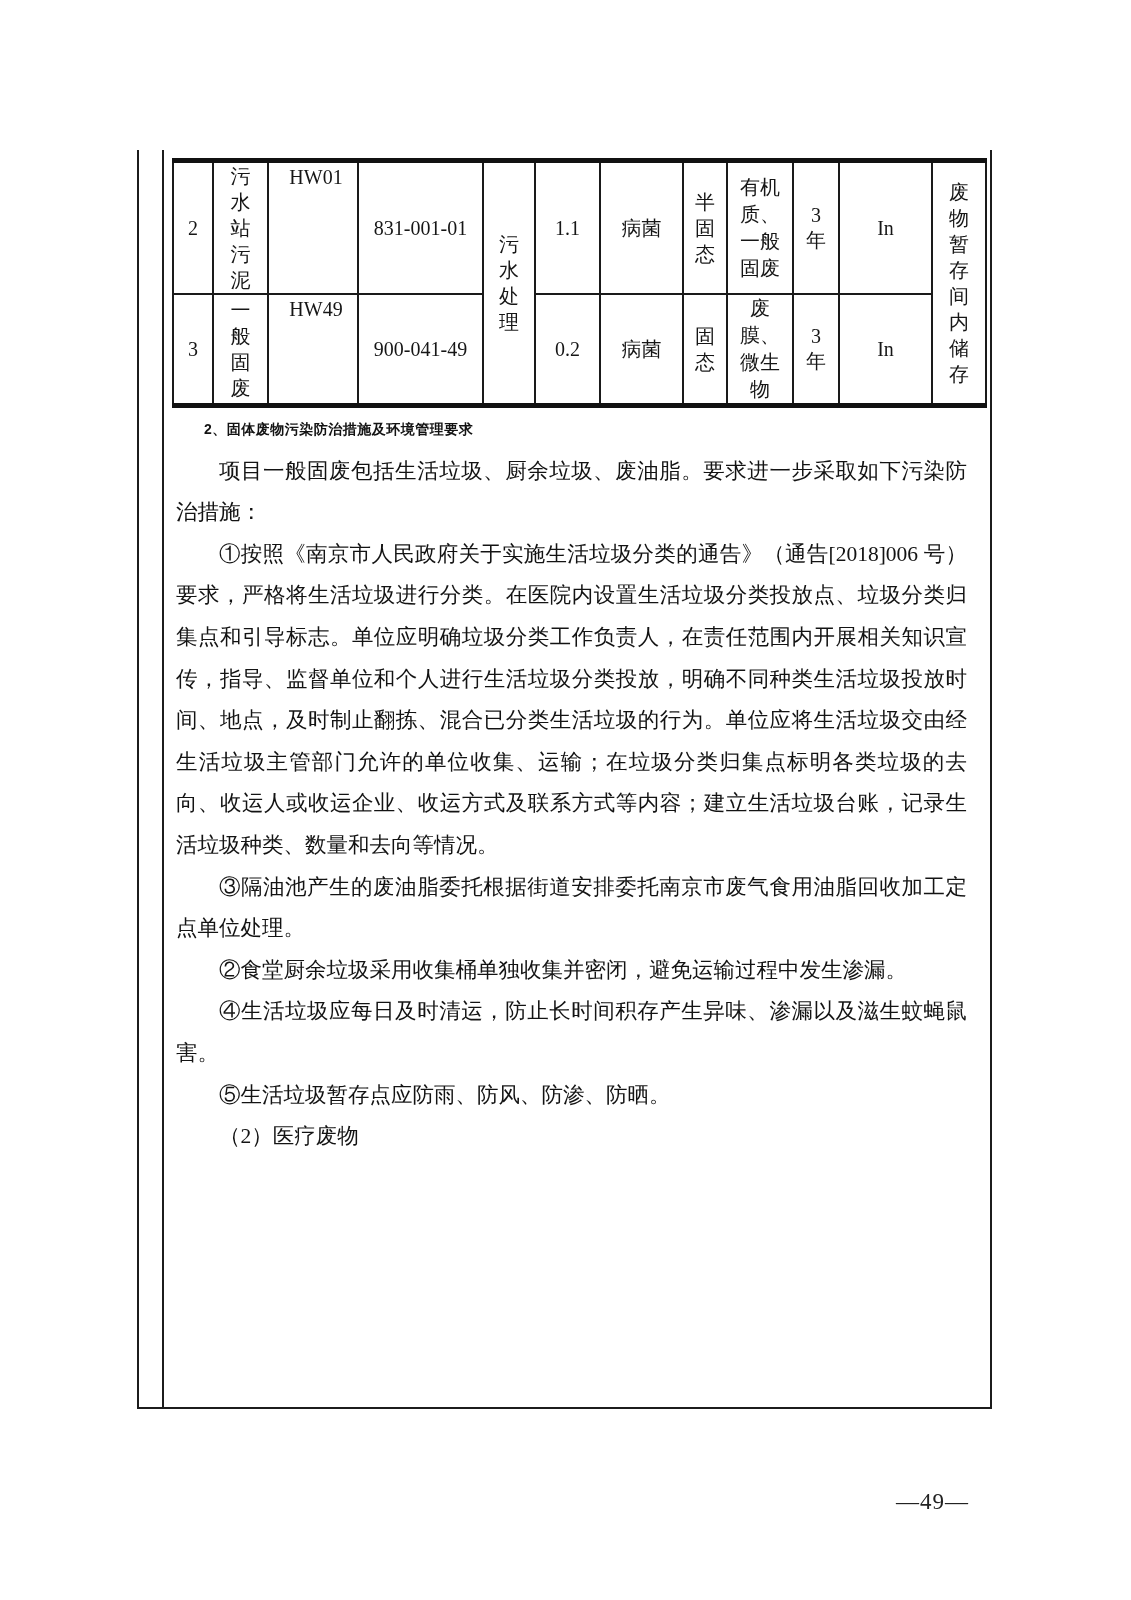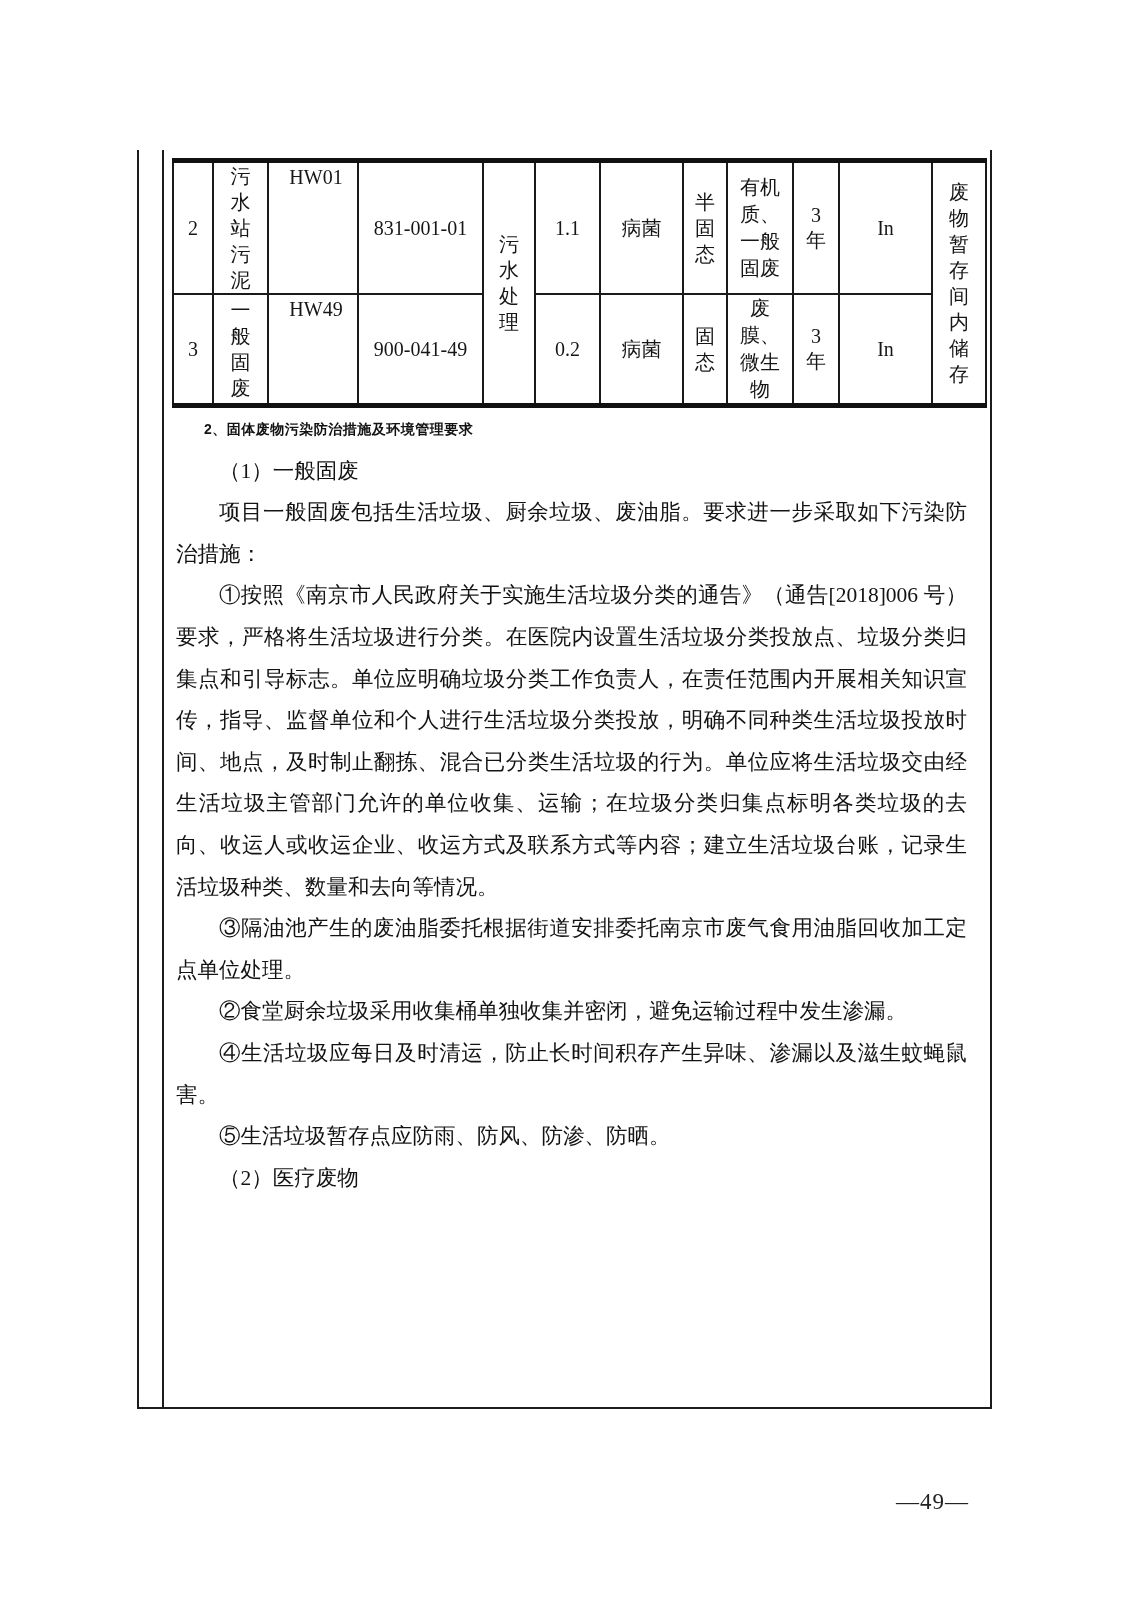--- a/index.html
+++ b/index.html
@@ -120,21 +120,20 @@
     <td>
           <div class="vper">3年</div>
         </td>
     <td>In</td>
   </tr>
 </tbody>
   </table>
 
 <div class="content">
   <p class="heading">2、固体废物污染防治措施及环境管理要求</p>
-  <p>（1）一般固废</p>
   <p>项目一般固废包括生活垃圾、厨余垃圾、废油脂。要求进一步采取如下污染防治措施：</p>
   <p>①按照《南京市人民政府关于实施生活垃圾分类的通告》（通告[2018]006 号）要求，严格将生活垃圾进行分类。在医院内设置生活垃圾分类投放点、垃圾分类归集点和引导标志。单位应明确垃圾分类工作负责人，在责任范围内开展相关知识宣传，指导、监督单位和个人进行生活垃圾分类投放，明确不同种类生活垃圾投放时间、地点，及时制止翻拣、混合已分类生活垃圾的行为。单位应将生活垃圾交由经生活垃圾主管部门允许的单位收集、运输；在垃圾分类归集点标明各类垃圾的去向、收运人或收运企业、收运方式及联系方式等内容；建立生活垃圾台账，记录生活垃圾种类、数量和去向等情况。</p>
   <p>③隔油池产生的废油脂委托根据街道安排委托南京市废气食用油脂回收加工定点单位处理。</p>
   <p>②食堂厨余垃圾采用收集桶单独收集并密闭，避免运输过程中发生渗漏。</p>
   <p>④生活垃圾应每日及时清运，防止长时间积存产生异味、渗漏以及滋生蚊蝇鼠害。</p>
   <p>⑤生活垃圾暂存点应防雨、防风、防渗、防晒。</p>
   <p>（2）医疗废物</p>
 </div>
 
 <div class="pageno">—49—</div>

